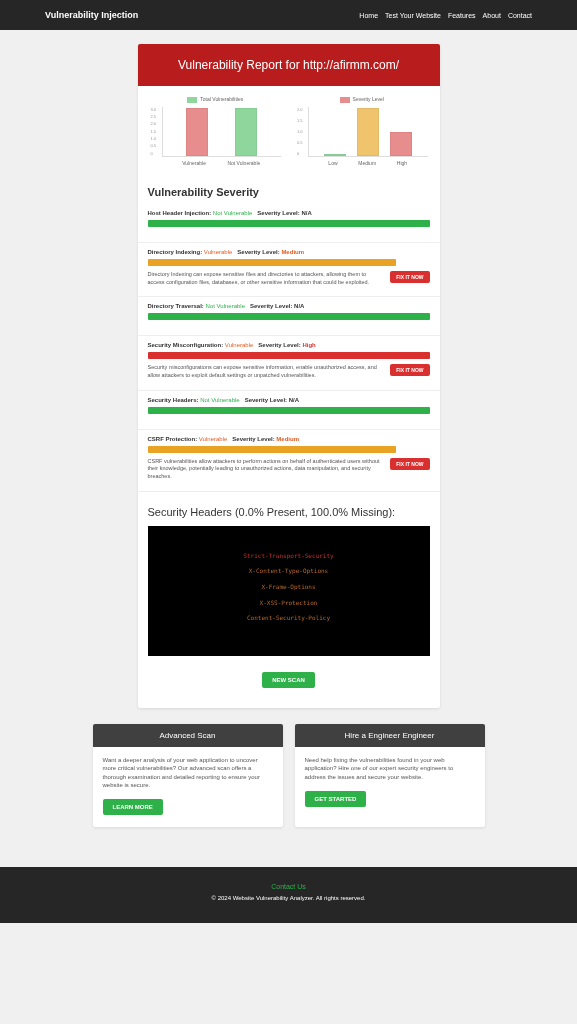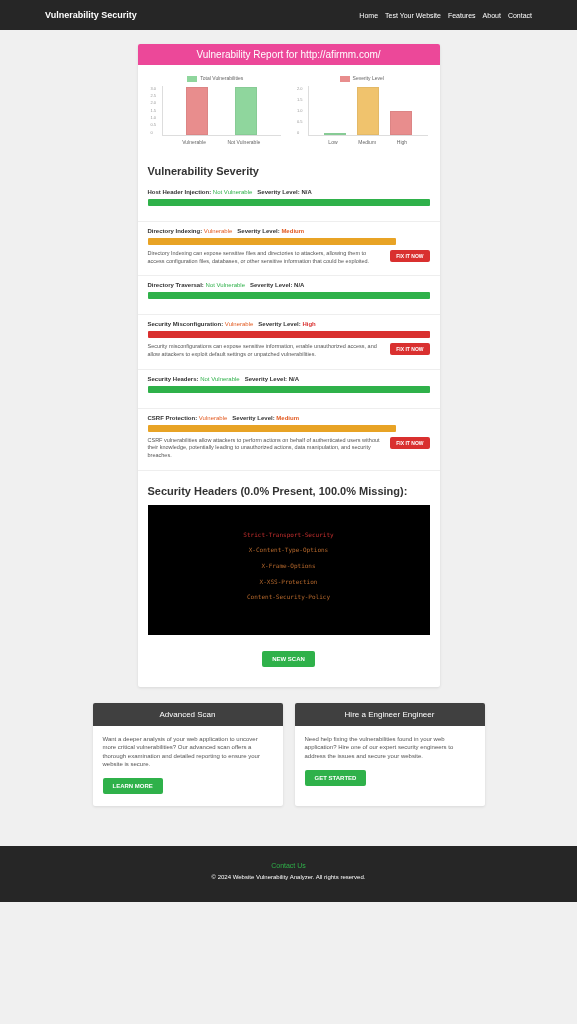--- a/index.html
+++ b/index.html
@@ -2,21 +2,21 @@
 <html><head>
 <meta charset="utf-8">
 <style>
 *{margin:0;padding:0;box-sizing:border-box}
 body{font-family:Arial,Helvetica,sans-serif;background:#f0f0f0;font-size:9px;color:#333}
 .topbar{background:#262626;height:30px;display:flex;align-items:center;justify-content:space-between;padding:0 45px}
 .brand{color:#fff;font-size:9px;font-weight:bold}
 .navlinks{display:flex;gap:7px}
 .navlinks a{color:#fff;text-decoration:none;font-size:7px}
 .main-card{max-width:302px;margin:14px auto 0;background:#fff;border-radius:2px;box-shadow:0 1px 3px rgba(0,0,0,0.1)}
-.report-hdr{background:#ec4899;color:#fff;text-align:center;padding:5px 0;font-size:10px;border-radius:2px 2px 0 0}
+.report-hdr{background:#b91c1c;color:#fff;text-align:center;padding:14px 0;font-size:12px;border-radius:2px 2px 0 0}
 .charts-row{display:flex;padding:10px 12px 5px;gap:15px}
 .chart-box{flex:1;position:relative;height:75px}
 .chart-legend{text-align:center;font-size:5px;color:#666;margin-bottom:4px}
 .chart-legend span{display:inline-block;width:10px;height:6px;margin-right:3px;vertical-align:middle}
 .chart-area{position:relative;height:50px;display:flex;align-items:flex-end;justify-content:space-around;padding:0 10px;border-left:1px solid #ddd;border-bottom:1px solid #ddd;margin-left:12px}
 .y-axis{position:absolute;left:-12px;top:0;height:100%;display:flex;flex-direction:column;justify-content:space-between;font-size:4px;color:#999}
 .bar{width:22px;border:1px solid rgba(0,0,0,0.05)}
 .bar-labels{display:flex;justify-content:space-around;padding:0 10px;margin-left:12px;font-size:5px;color:#666;margin-top:3px}
 .section-title{font-size:11px;font-weight:bold;padding:10px 10px 6px}
 .vuln-item{padding:6px 10px 10px;border-bottom:1px solid #eee}
@@ -27,41 +27,41 @@
 .sev-na{font-weight:bold}
 .sev-med{color:#e25b22;font-weight:bold}
 .sev-high{color:#d9302f;font-weight:bold}
 .progress{height:7px;border-radius:1px;margin-bottom:5px}
 .bg-green{background:#2fb14a}
 .bg-orange{background:#e8a325;width:88%}
 .bg-red{background:#d9302f}
 .vuln-body{display:flex;gap:6px;align-items:flex-start}
 .vuln-desc{flex:1;font-size:5.5px;color:#555;line-height:1.4}
 .fix-btn{background:#d9302f;color:#fff;border:none;padding:3px 6px;font-size:5px;font-weight:bold;border-radius:2px;cursor:pointer;white-space:nowrap}
-.sec-hdr-title{font-size:11px;font-weight:bold;padding:14px 10px 8px}
+.sec-hdr-title{font-size:11px;font-weight:normal;padding:14px 10px 8px}
 .terminal{background:#000;margin:0 10px;padding:22px 12px 30px;font-family:monospace;font-size:6px;line-height:2.6}
 .terminal div{text-align:center}
 .t-red{color:#c52f2e}
 .t-brown{color:#b5682c}
 .btn-row{text-align:center;padding:16px 0 20px}
 .primary-btn{background:#2fb14a;color:#fff;border:none;padding:5px 10px;font-size:6px;font-weight:bold;border-radius:2px;cursor:pointer}
 .two-col{max-width:392px;margin:16px auto 0;display:flex;gap:12px}
 .card{flex:1;background:#fff;border-radius:2px;box-shadow:0 1px 3px rgba(0,0,0,0.1)}
 .card-hdr{background:#404040;color:#fff;text-align:center;padding:7px 0;font-size:8px;border-radius:2px 2px 0 0}
 .card-body{padding:9px 10px 12px}
 .card-text{font-size:6px;color:#555;line-height:1.4;margin-bottom:10px}
 .footer{background:#262626;text-align:center;padding:14px 0 22px;margin-top:40px}
 .footer-link{color:#2fb14a;font-size:7px;text-decoration:none}
 .footer-copy{color:#fff;font-size:6px;margin-top:4px}
 </style>
 </head>
 <body>
 
 <div class="topbar">
-  <div class="brand">Vulnerability Security</div>
+  <div class="brand">Vulnerability Injection</div>
   <div class="navlinks" id="navlinks">
       <a href="#">Home</a>
       <a href="#">Test Your Website</a>
       <a href="#">Features</a>
       <a href="#">About</a>
       <a href="#">Contact</a>
     </div>
 </div>
 
 <div class="main-card">

